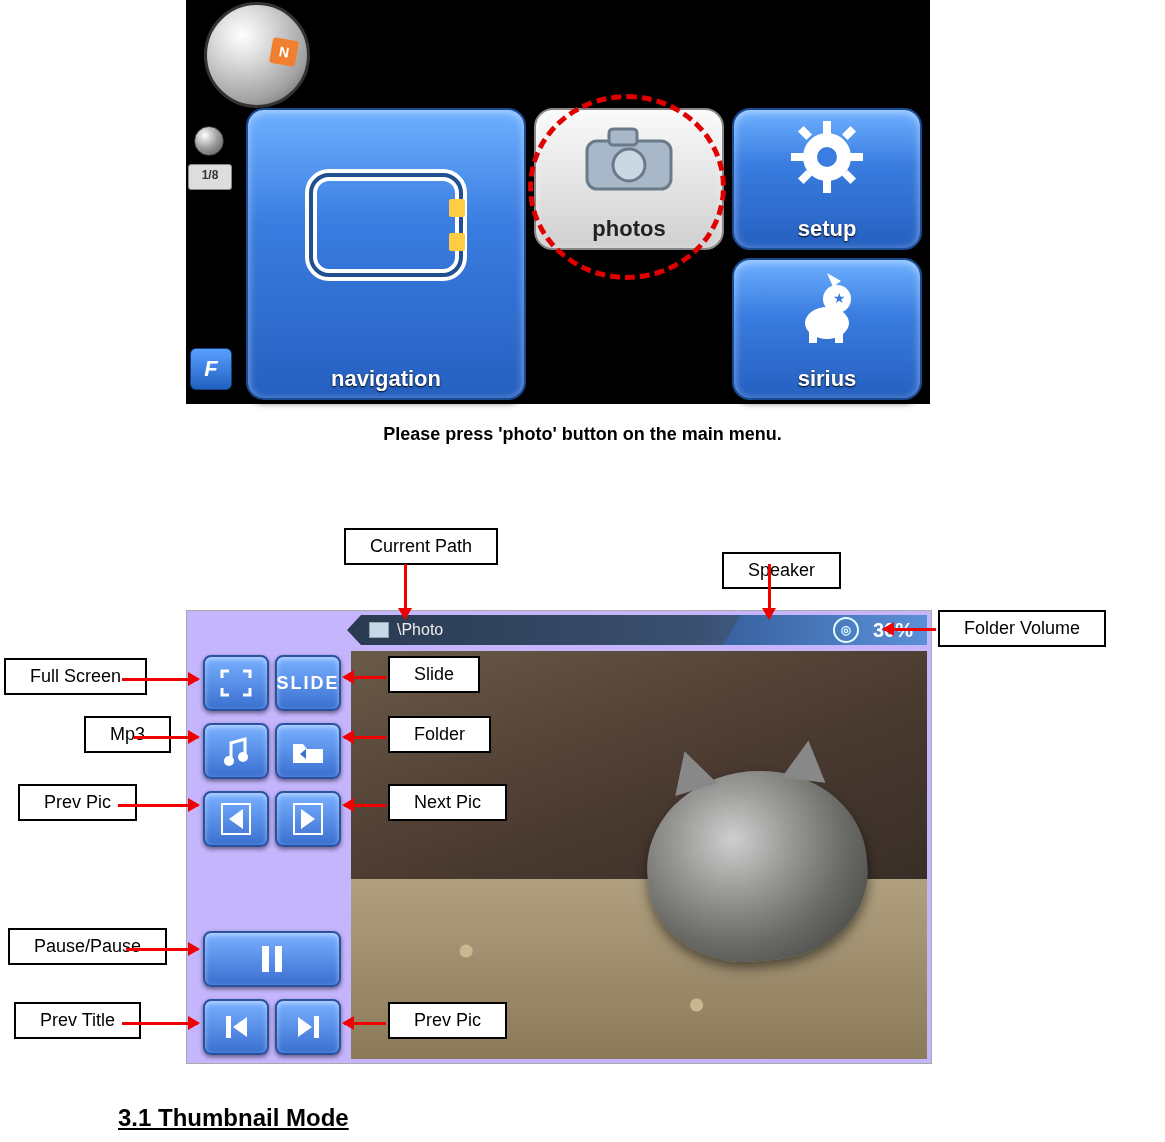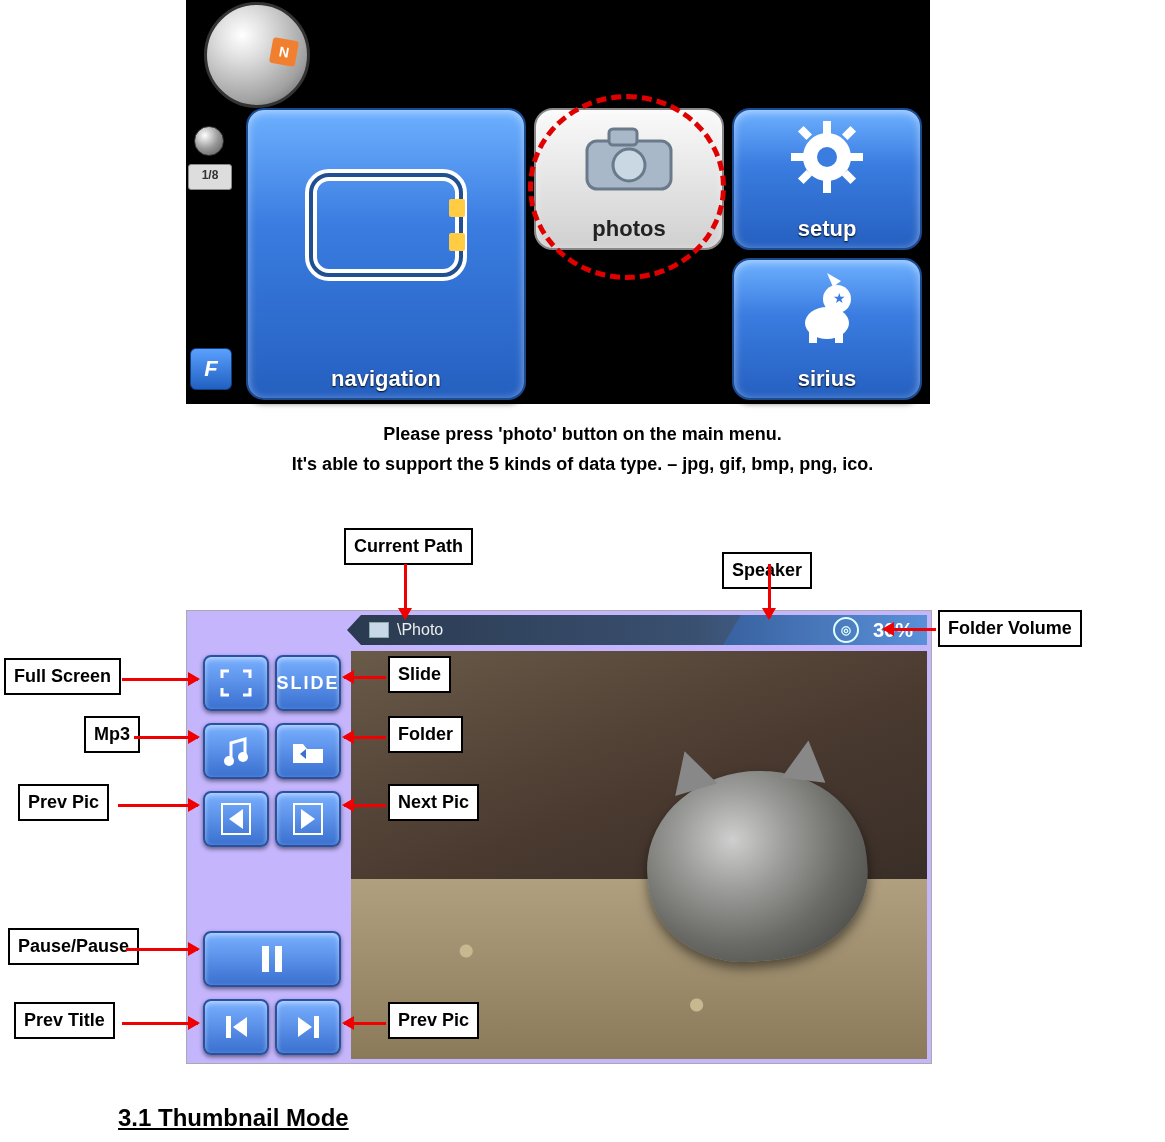--- a/index.html
+++ b/index.html
@@ -261,22 +261,22 @@
       radial-gradient(circle at 60% 70%, #c8b890 6px, transparent 7px),
       radial-gradient(circle at 80% 30%, #c8b890 6px, transparent 7px),
       linear-gradient(#b0a080,#8a7a5a);
   }
 
   
   .callout {
     position: absolute;
     background: #fff;
     border: 2px solid #000;
-    padding: 6px 8px;
-    font-weight: bold;
+    padding: 6px 24px;
+    font-weight: normal;
     font-size: 18px;
     white-space: nowrap;
   }
   .arrow-r {
     position: absolute;
     height: 3px;
     background: #f00000;
   }
   .arrow-r::after {
     content: "";
@@ -391,21 +391,20 @@
           <rect x="48" y="64" width="8" height="12" fill="#fff"></rect>
         </svg>
       </div>
       <div class="lbl">sirius</div>
     </div>
 
     <div class="dashed-circle"></div>
   </div>
 
   <div class="caption-text" style="top:424px;">Please press 'photo' button on the main menu.</div>
-  <div class="caption-text" style="top:454px;">It's able to support the 5 kinds of data type. – jpg, gif, bmp, png, ico.</div>
 
   <div class="screenshot2">
     <div class="titlebar2">
       <div class="folder-mini"></div>
       <span>\Photo</span>
     </div>
     <div class="volbar">
       <div class="speaker-ico"></div>
       <span>30%</span>
     </div>

